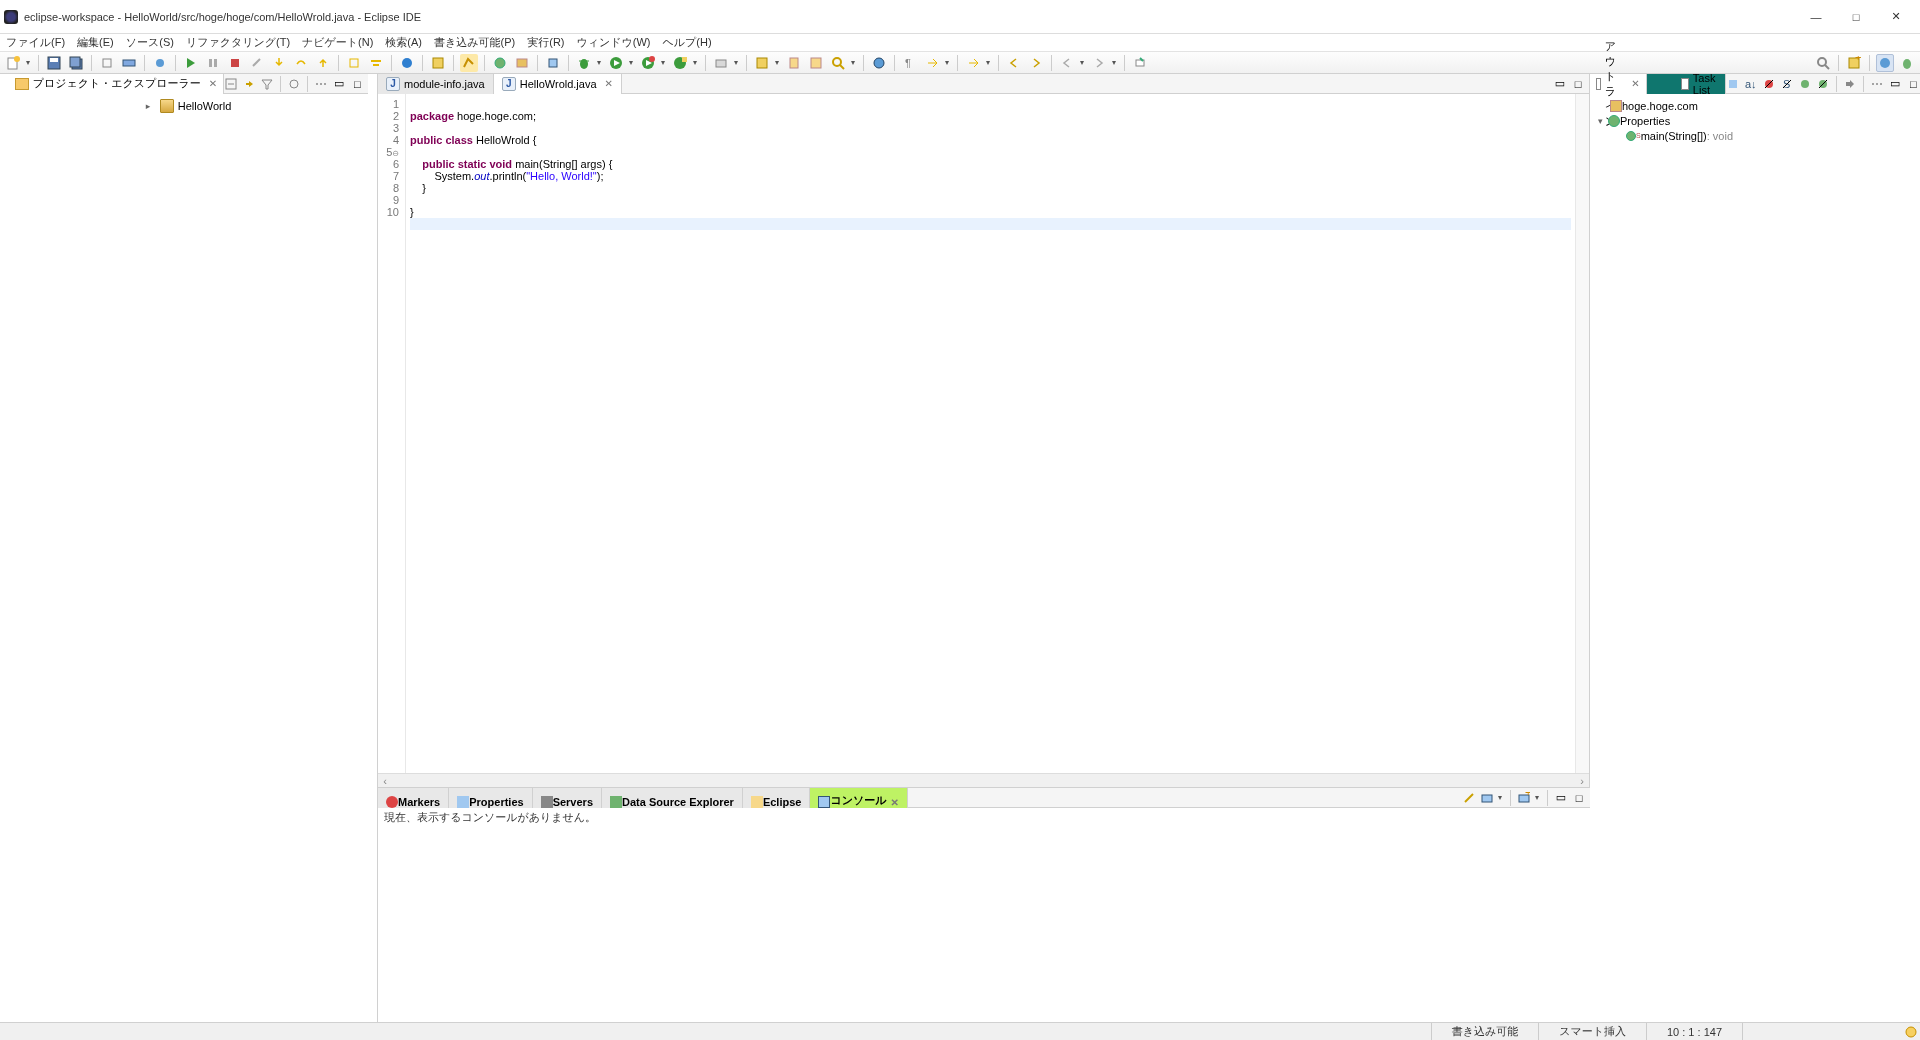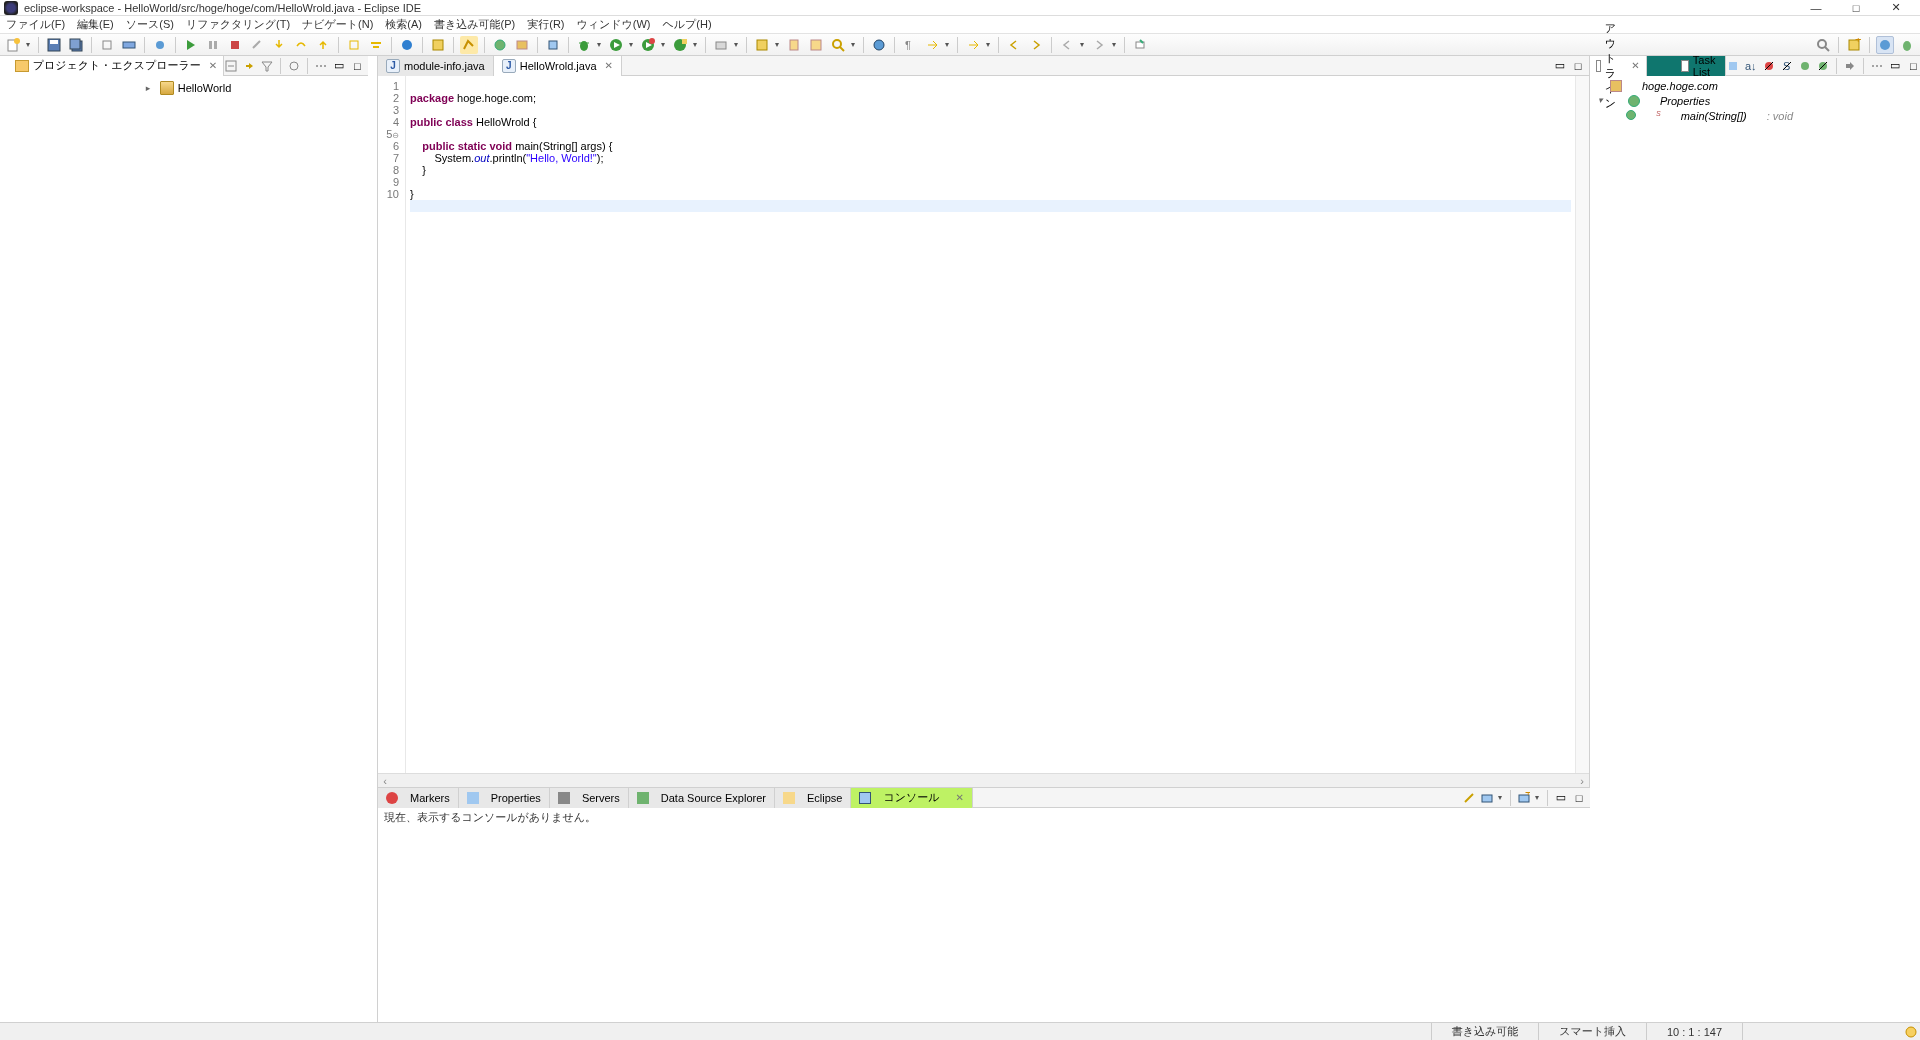--- a/index.html
+++ b/index.html
@@ -1,17 +1,17 @@
 <!DOCTYPE html>
 <html><head>
 <meta charset="utf-8">
 <style>
   * { box-sizing: border-box; margin: 0; padding: 0; font-family: "Meiryo UI", "MS Gothic", sans-serif; font-size: 11px; }
   body { background: #f0f0f0; width: 1920px; height: 1040px; overflow: hidden; display: flex; flex-direction: column; }
-  .titlebar { height: 16px; background: #fff; display: flex; align-items: center; padding: 0 4px; border-bottom: 1px solid #ddd; }
+  .titlebar { height: 34px; background: #fff; display: flex; align-items: center; padding: 0 4px; border-bottom: 1px solid #ddd; }
   .titlebar .appicon { width: 14px; height: 14px; background: radial-gradient(circle,#3d3d7a 40%,#222 70%); border-radius: 3px; margin-right: 6px; }
   .titlebar .title { flex: 1; color: #333; font-size: 11px; }
   .winbtns { display: flex; }
   .winbtns div { width: 40px; height: 18px; display: flex; align-items: center; justify-content: center; color: #333; }
   .menubar { height: 18px; background: #fff; display: flex; align-items: center; padding: 0 6px; gap: 12px; color: #333; border-bottom: 1px solid #e3e3e3; }
   .menubar span { cursor: default; }
   .toolbar { height: 22px; background: linear-gradient(#fdfdfd,#f1f1f1); border-bottom: 1px solid #d0d0d0; display: flex; align-items: center; padding: 0 4px; gap: 4px; }
   .tbtn { width: 18px; height: 18px; display:flex; align-items:center; justify-content:center; border-radius:2px; }
   .tsep { width: 1px; height: 16px; background: #ccc; margin: 0 2px; }
   .tdd { width: 6px; font-size: 8px; color:#555; }
@@ -35,27 +35,27 @@
   .gutter { width:28px; text-align:right; padding:4px 6px 4px 0; color:#787878; background:#fff; border-right:1px solid #e8e8e8;}
   .gutter div { height:12px;}
   .code { flex:1; padding:4px 4px; white-space:pre; color:#000; position:relative;}
   .code .kw { color:#7f0055; font-weight:bold;}
   .code .str { color:#2a00ff;}
   .code .fld { color:#0000c0; font-style:italic;}
   .code .cur { background:#e8f2fe; display:inline-block; width:100%;}
   .hscroll { height:14px; background:#f0f0f0; border-top:1px solid #ddd;}
   .rightpane { width:330px; background:#fff; display:flex; flex-direction:column;}
   .otree { padding:4px 8px;}
-  .otree .oi { display:flex; gap:20px; height:15px;font-style:italic;}
+  .otree .oi { display:flex; align-items:center; gap:0; height:15px;}
   .pkgicon { width:12px;height:12px; background:#e8c060; border:1px solid #b88;}
   .clsicon { width:12px;height:12px; border-radius:50%; background:#6fb36f; border:1px solid #3a7;}
   .mthicon { width:10px;height:10px; border-radius:50%; background:#6fb36f; border:1px solid #3a7;}
   .sigtype { color:#888;}
   .btabbar { height:20px; background:#f5f5f5; border-bottom:1px solid #d0d0d0; display:flex; align-items:center;}
-  .btab { height:20px; display:flex; align-items:center; padding:0 8px; gap:12px; border-right:1px solid #d0d0d0; background:#e8e8e8;}
+  .btab { height:20px; display:flex; align-items:flex-end; padding:0 8px; gap:0; border-right:1px solid #d0d0d0; background:#e8e8e8;font-weight:bold;}
   .btab.active { background:#bef264;}
   .bticon { width:12px;height:12px;}
   .consolebody { flex:1; padding:2px 6px; font-size:11px; color:#333;}
   .statusbar { height:18px; background:#f0f0f0; border-top:1px solid #d0d0d0; display:flex; align-items:center; font-size:11px; color:#333;}
   .statusbar .cell { padding:0 20px; border-left:1px solid #ccc; height:100%; display:flex; align-items:center;}
   .statusbar .spacer { flex:1;}
   .outer { display:flex; flex-direction:column; height:100%;}
   .midrow { flex:1; display:flex; min-height:0;}
   svg { display:block;}
 </style>

